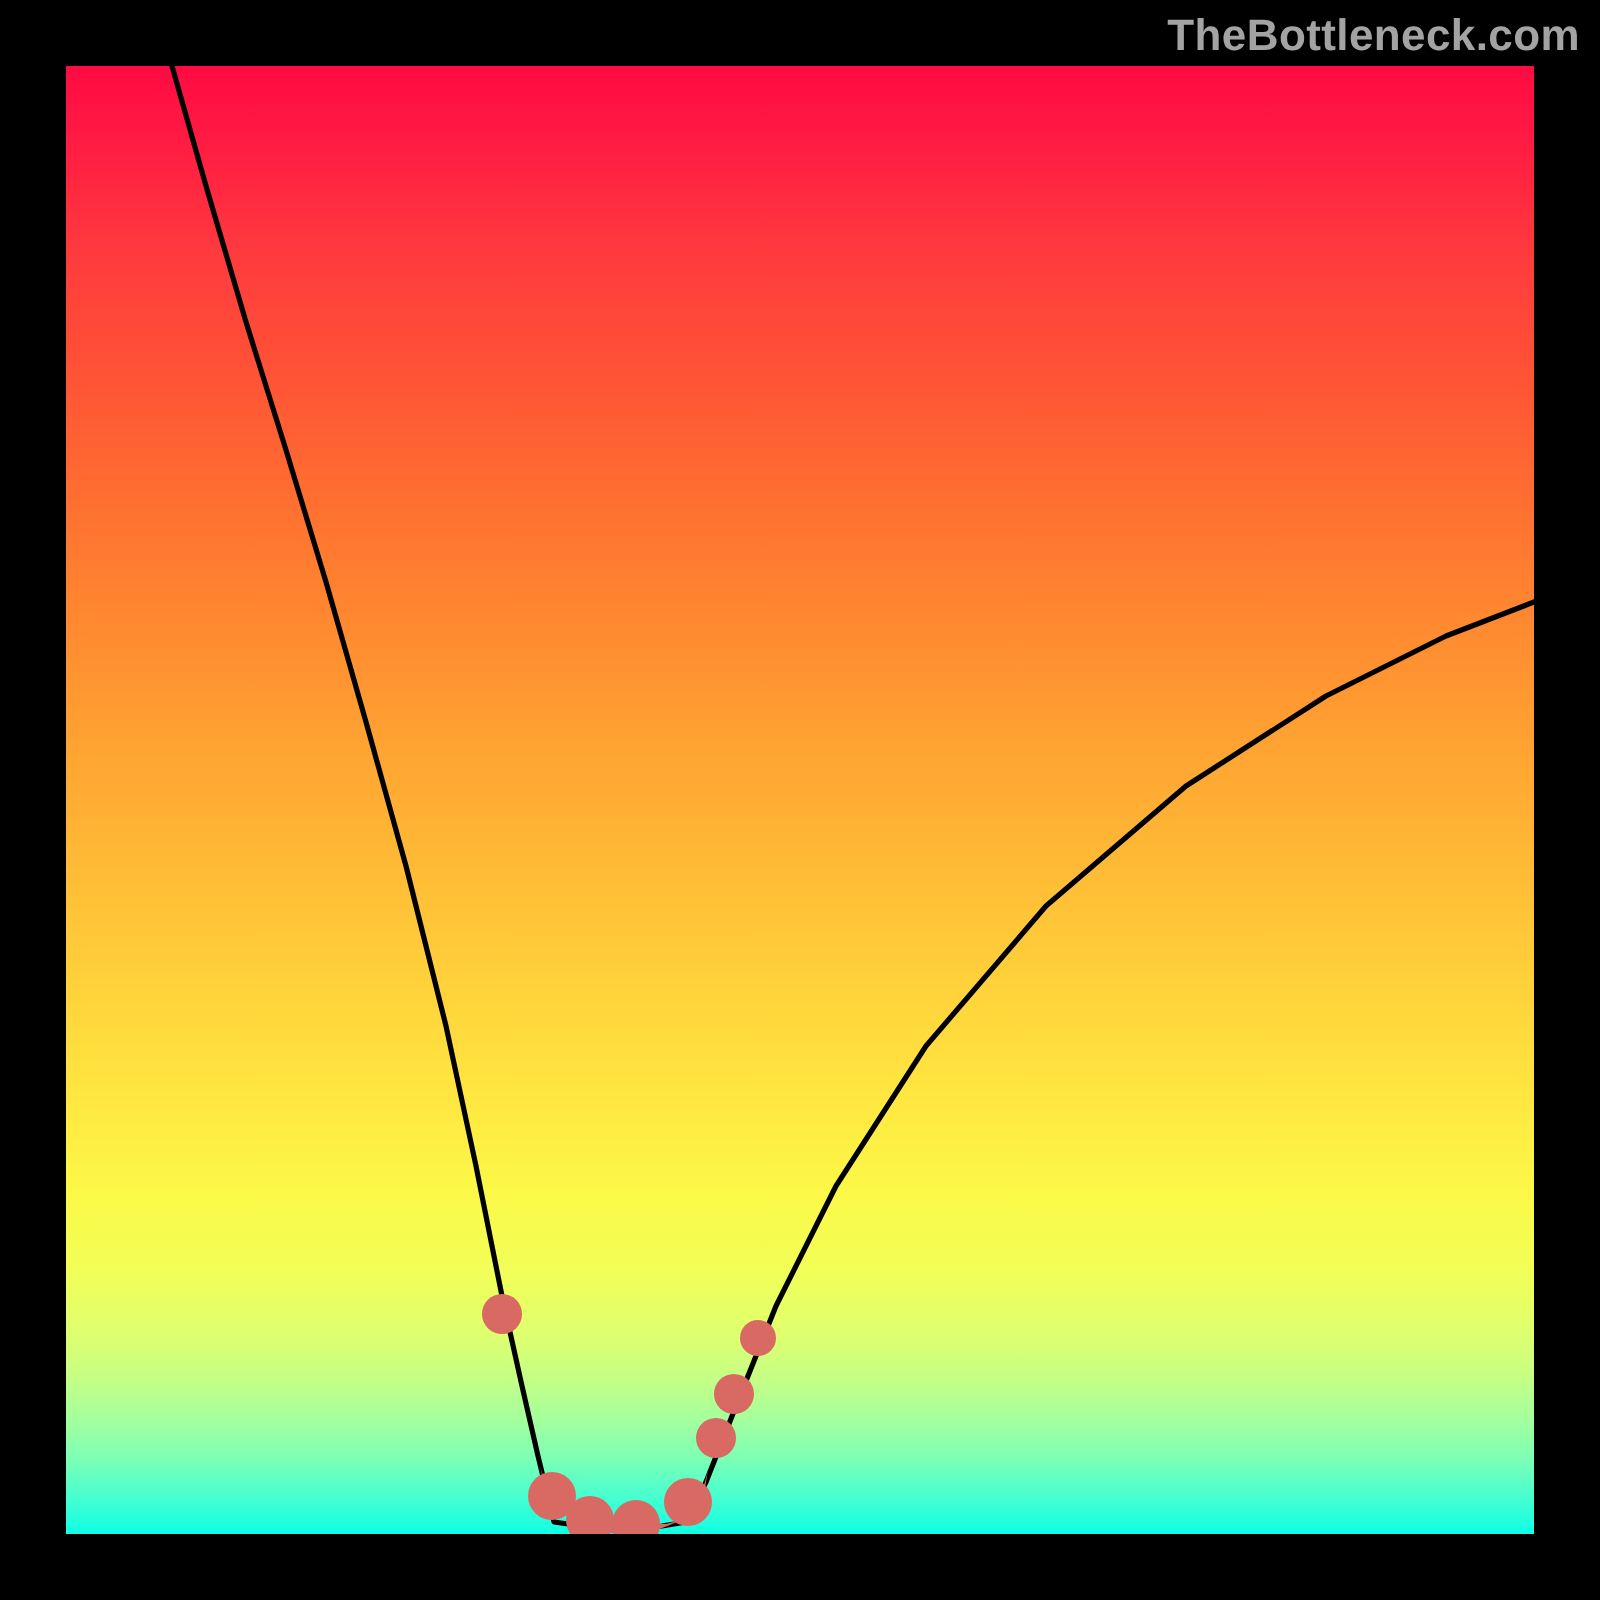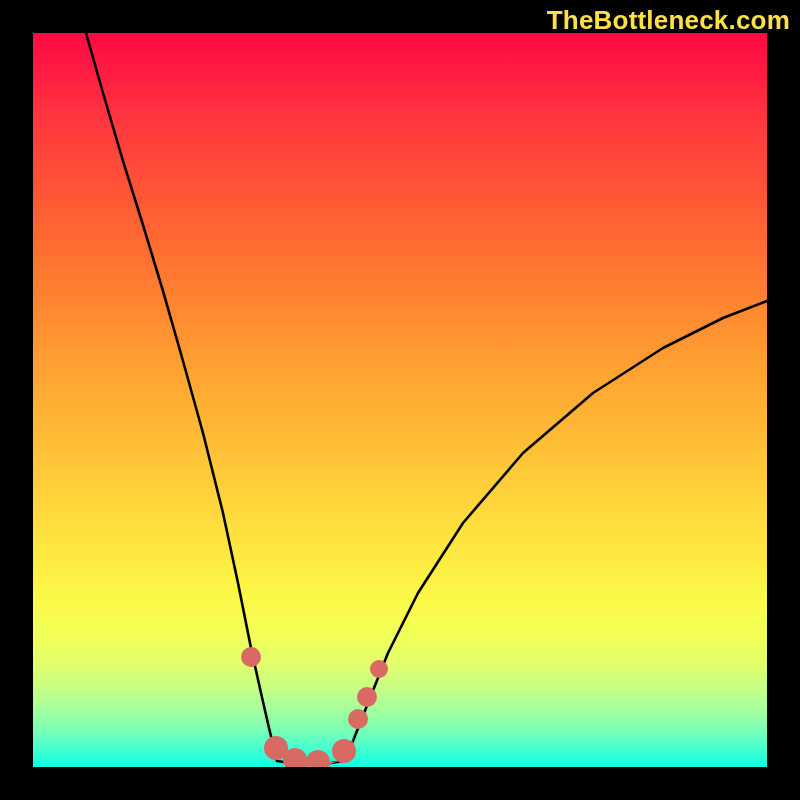--- a/index.html
+++ b/index.html
@@ -48,22 +48,22 @@
     position: absolute;
     left: 0;
     top: 0;
     width: 734px;
     height: 734px;
   }
   .watermark {
     position: absolute;
     top: 5px;
     right: 10px;
-    color: #fde047;
-    font-size: 26px;
+    color: #a3a3a3;
+    font-size: 22px;
     font-weight: 600;
     letter-spacing: 0.2px;
   }
 </style>
 </head>
 <body>
 
 <div class="frame">
 
   <div class="watermark">TheBottleneck.com</div>

